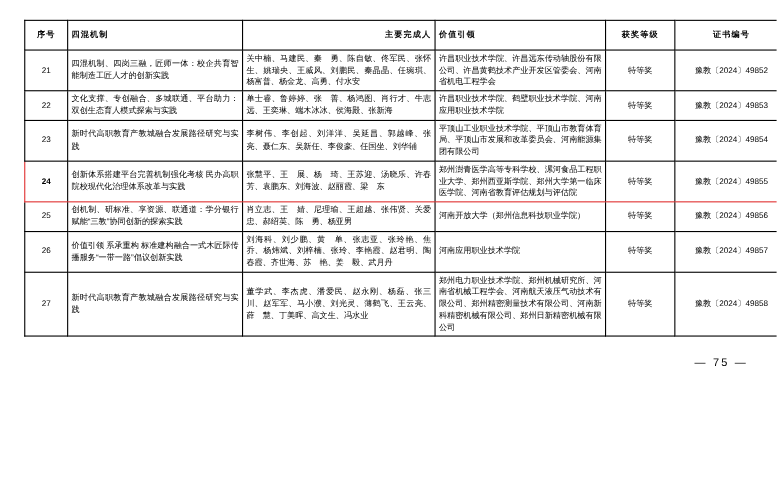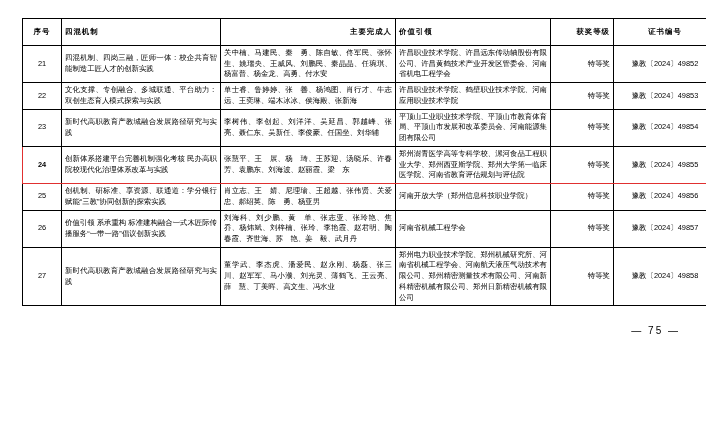--- a/index.html
+++ b/index.html
@@ -39,21 +39,21 @@
     font-weight: bold;
     text-align: center;
     font-size: 9px;
     height: 22px;
     letter-spacing: 1px;
   }
   .col-no    { width: 32px;  text-align: center; font-size: 9px; }
   .col-name  { width: 152px; text-align: left; }
   .col-people{ width: 168px; text-align: right; }
   .col-unit  { width: 148px; text-align: left; }
-  .col-level { width: 56px;  text-align: right; font-size: 8px; }
+  .col-level { width: 56px;  text-align: center; font-size: 8px; }
   .col-cert  { width: 96px;  text-align: center; font-size: 8px; }
 
   td.col-name, td.col-people, td.col-unit {
     text-align: justify;
     text-justify: inter-ideograph;
   }
   td.col-no { font-weight: normal; }
 
   tr.highlight-row td {
     border-top: 1.6px solid #e03030;
@@ -130,21 +130,21 @@
         <td class="col-name">创机制、研标准、享资源、联通道：学分银行赋能“三教”协同创新的探索实践</td>
         <td class="col-people">肖立志、王　婧、尼理瑜、王超越、张伟贤、关爱忠、郝绍英、陈　勇、杨亚男</td>
         <td class="col-unit">河南开放大学（郑州信息科技职业学院）</td>
         <td class="col-level">特等奖</td>
         <td class="col-cert">豫教〔2024〕49856</td>
       </tr>
       <tr>
         <td class="col-no">26</td>
         <td class="col-name">价值引领 系承重构 标准建构融合一式木匠际传播服务“一带一路”倡议创新实践</td>
         <td class="col-people">刘海科、刘少鹏、黄　单、张志亚、张玲艳、焦　乔、杨炜斌、刘梓楠、张玲、李艳霞、赵君明、陶春霞、齐世海、苏　艳、姜　毅、武月丹</td>
-        <td class="col-unit">河南省机械工程学会</td>
+        <td class="col-unit">河南应用职业技术学院</td>
         <td class="col-level">特等奖</td>
         <td class="col-cert">豫教〔2024〕49857</td>
       </tr>
       <tr>
         <td class="col-no">27</td>
         <td class="col-name">新时代高职教育产教城融合发展路径研究与实践</td>
         <td class="col-people">董学武、李杰虎、潘爱民、赵永刚、杨磊、张三川、赵军军、马小濮、刘光灵、薄鹤飞、王云亮、薛　慧、丁美晖、高文生、冯水业</td>
         <td class="col-unit">郑州电力职业技术学院、郑州机械研究所、河南省机械工程学会、河南航天液压气动技术有限公司、郑州精密测量技术有限公司、河南新科精密机械有限公司、郑州日新精密机械有限公司</td>
         <td class="col-level">特等奖</td>
         <td class="col-cert">豫教〔2024〕49858</td>

